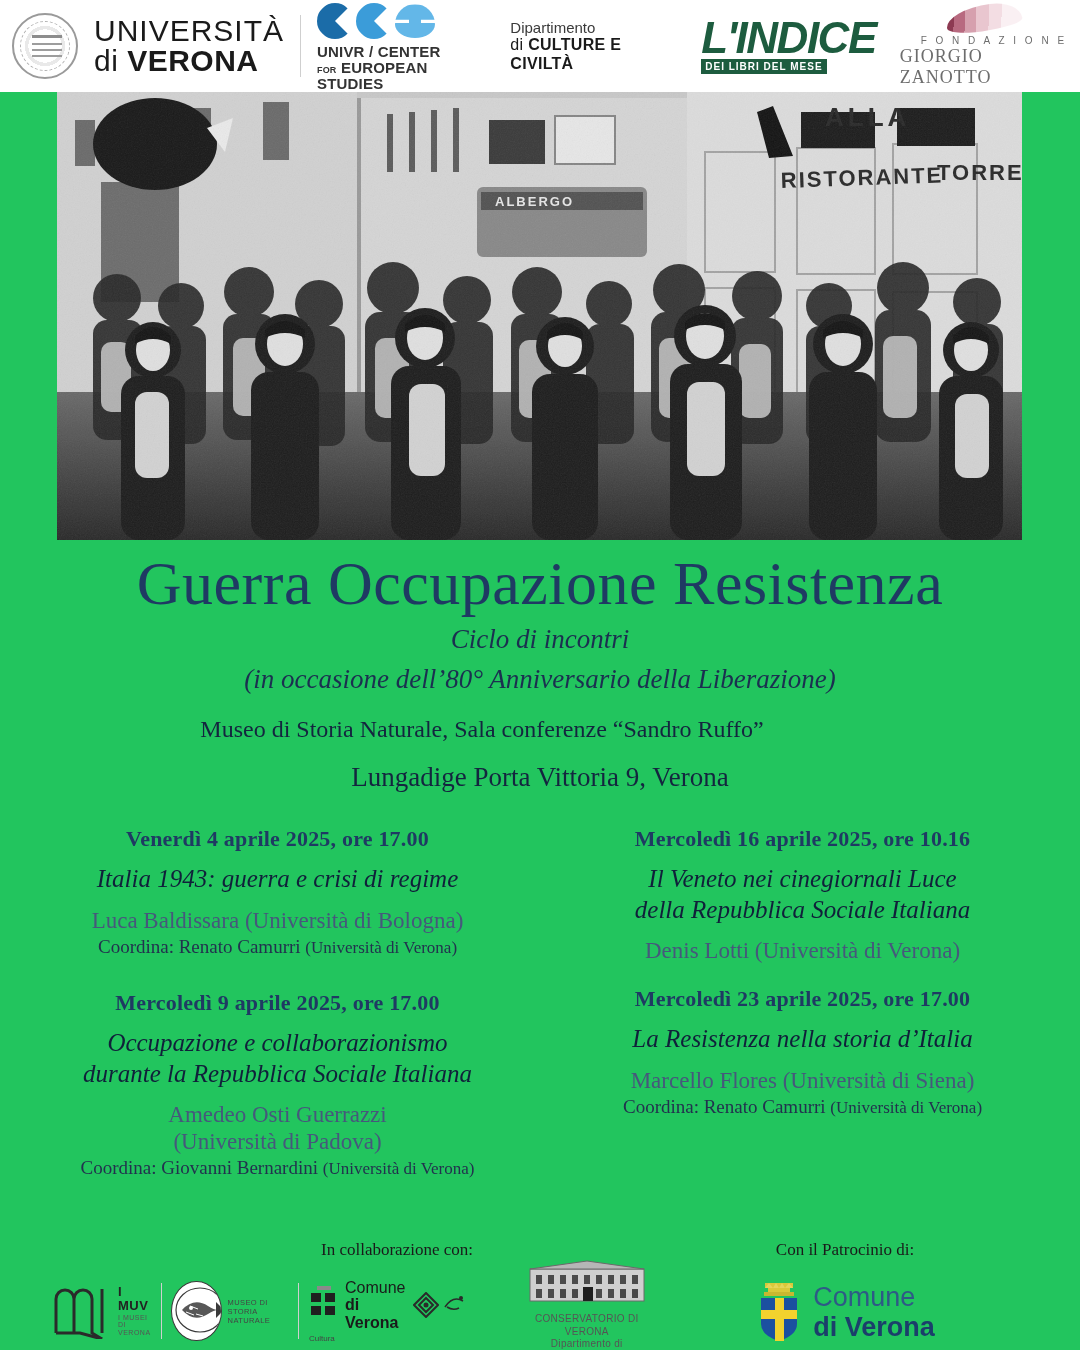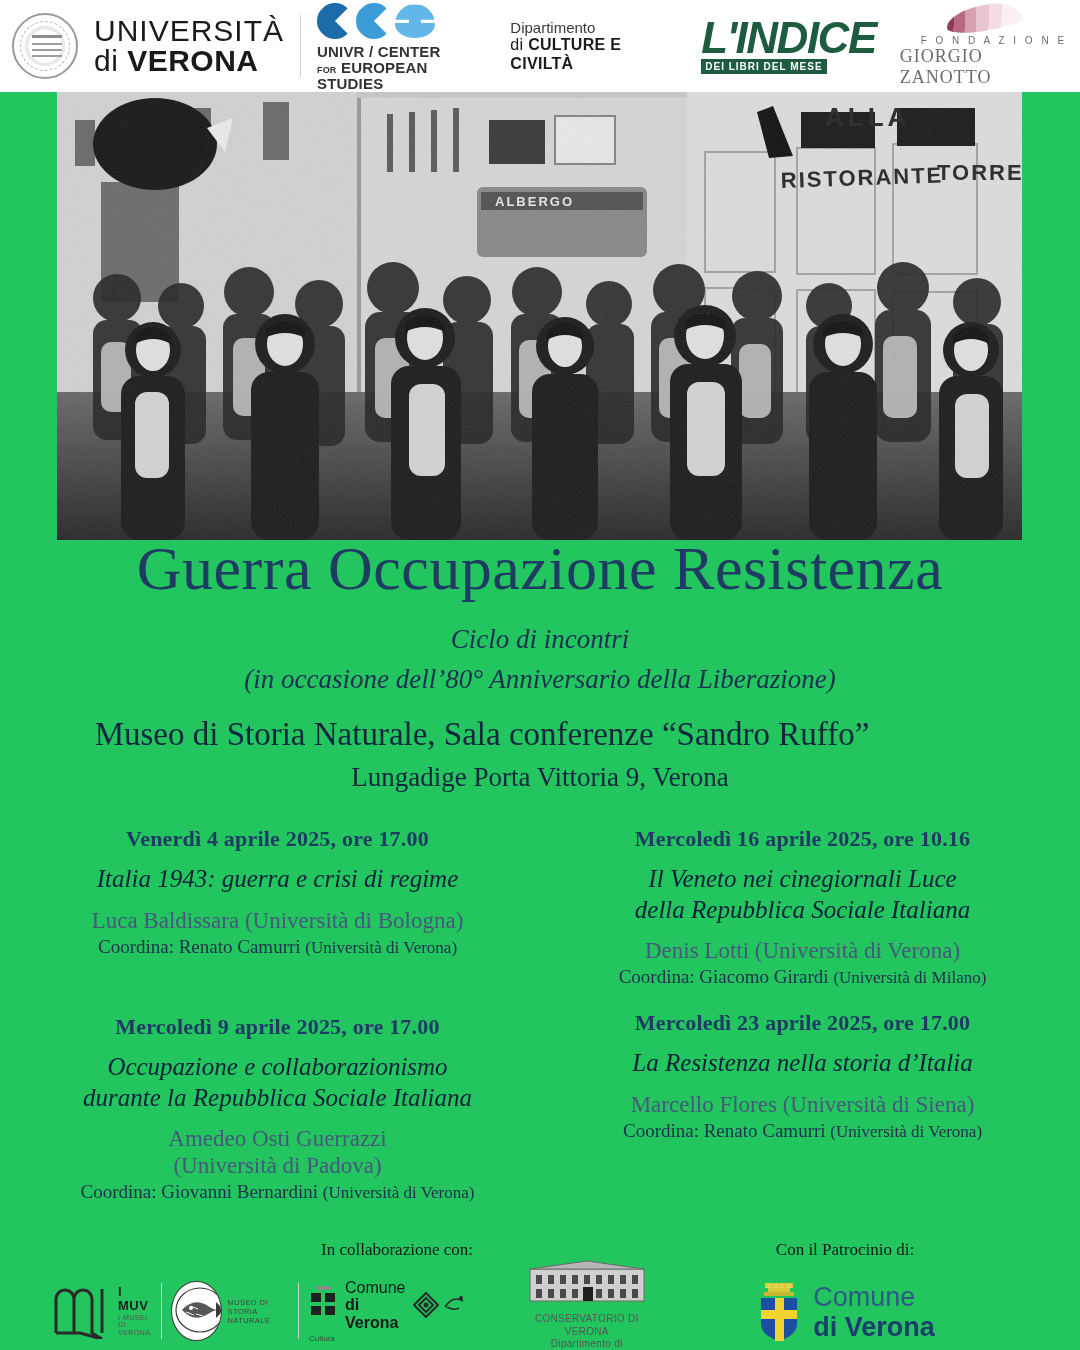--- a/index.html
+++ b/index.html
@@ -91,35 +91,35 @@
   }
   .fz-l1{font-family:"Liberation Sans",sans-serif;font-size:10px;color:#6d6d6d;letter-spacing:3px;margin-top:4px;margin-left:20px;}
   .fz-l2{font-family:"Liberation Serif",serif;font-size:18px;color:#6d6d6d;letter-spacing:1px;}
 
   
   .photo-wrap{position:absolute;left:57px;top:92px;width:965px;height:448px;overflow:hidden;background:#111;}
   .photo-wrap svg{display:block;width:965px;height:448px;}
 
   
   .title{
-    position:absolute;left:0;top:533px;width:1080px;text-align:center;
+    position:absolute;left:0;top:548px;width:1080px;text-align:center;
     font-family:"Liberation Serif",serif;
     font-size:62px;color:#1f3a63;letter-spacing:0.5px;
   }
   .subtitle1{
     position:absolute;left:0;top:624px;width:1080px;text-align:center;
     font-style:italic;font-size:27px;color:#1b2f50;
   }
   .subtitle2{
     position:absolute;left:0;top:664px;width:1080px;text-align:center;
     font-style:italic;font-size:27px;color:#1b2f50;
   }
   .venue{
     position:absolute;left:0;top:716px;width:964px;text-align:center;
-    font-size:33px;color:#14253f;
+    font-size:24px;color:#14253f;
   }
   .address{
     position:absolute;left:0;top:762px;width:1080px;text-align:center;
     font-size:27px;color:#14253f;
   }
 
   
   .events{
     position:absolute;left:20px;top:826px;width:1040px;
     display:grid;grid-template-columns:1fr 1fr;
@@ -443,24 +443,20 @@
       </div>
     </div>
 
     <div class="ev slot-r1c2">
       <div class="ev-date">Mercoledì 16 aprile 2025, ore 10.16</div>
       <div class="ev-title">
         <div>Il Veneto nei cinegiornali Luce</div>
         <div>della Repubblica Sociale Italiana</div>
       </div>
       <div class="ev-speaker">Denis Lotti (Università di Verona)</div>
-      <div class="ev-coord">
-        <span>Coordina: Giacomo Girardi</span>
-        <span class="inst">(Università di Milano)</span>
-      </div>
     </div>
 
     <div class="ev slot-r2c1">
       <div class="ev-date">Mercoledì 9 aprile 2025, ore 17.00</div>
       <div class="ev-title">
         <div>Occupazione e collaborazionismo</div>
         <div>durante la Repubblica Sociale Italiana</div>
       </div>
       <div class="ev-speaker">
         <div>Amedeo Osti Guerrazzi</div>

